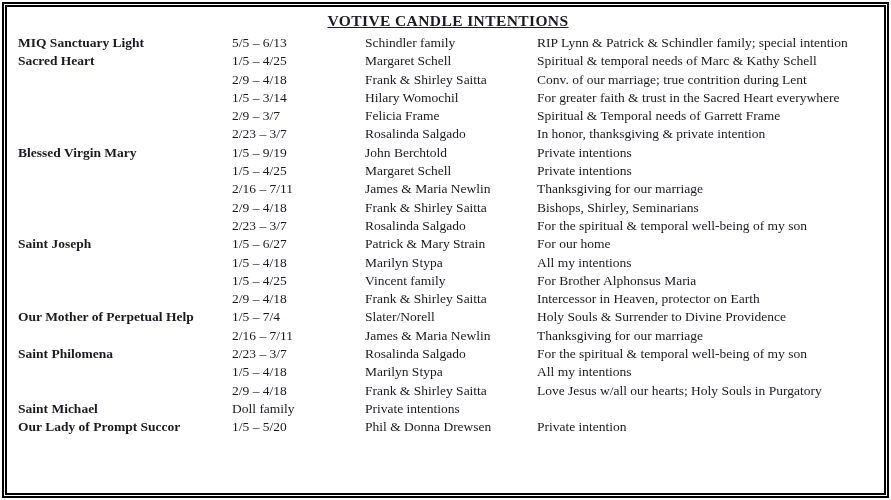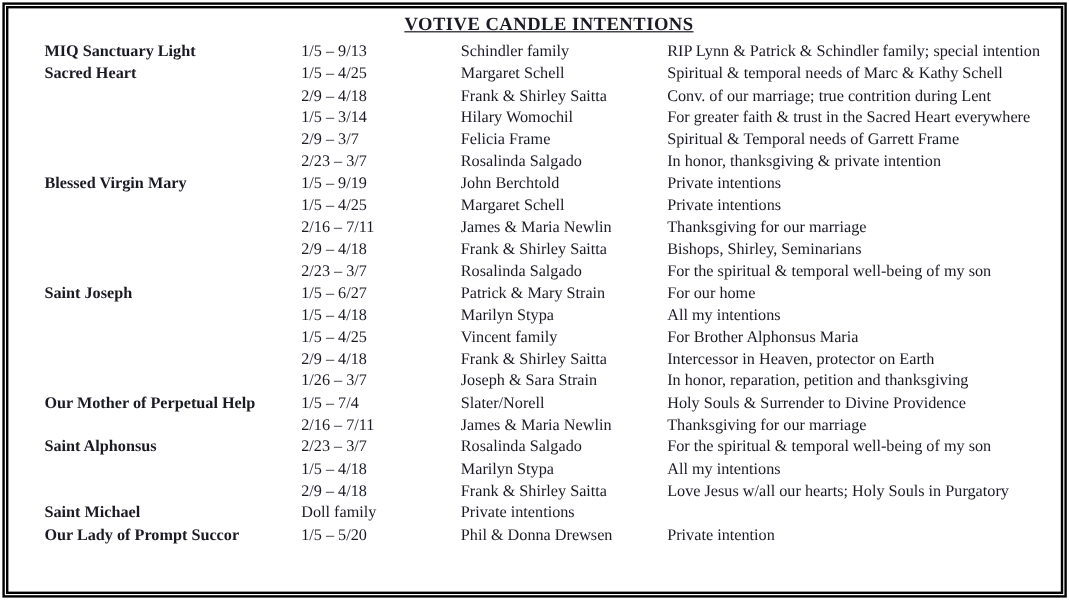--- a/index.html
+++ b/index.html
@@ -20,21 +20,21 @@
     inset: 2px;
     border: 2px solid var(--border-color, #000);
   }
   .frame-inner {
     position: absolute;
     inset: 1px;
     border: 2px solid var(--border-color, #000);
     overflow: hidden;
   }
   .content {
-    padding: 3px 6px 0 30px;
+    padding: 3px 6px 0 11px;
   }
   .title {
     text-align: center;
     font-weight: bold;
     font-size: 15.5px;
     line-height: 21px;
     letter-spacing: 0.4px;
     text-decoration: underline;
     margin: 0 0 3px 0;
   }
@@ -61,21 +61,21 @@
 </head>
 <body>
 
 <div class="frame-outer">
   <div class="frame-inner">
     <div class="content">
       <div class="title">VOTIVE CANDLE INTENTIONS</div>
       <div class="table">
   <div class="row">
     <div class="cell candle">MIQ Sanctuary Light</div>
-    <div class="cell dates">1/5 – 9/13</div>
+    <div class="cell dates">5/5 – 6/13</div>
     <div class="cell requester">Schindler family</div>
     <div class="cell intention">RIP Lynn &amp; Patrick &amp; Schindler family; special intention</div>
   </div>
 
   <div class="row">
     <div class="cell candle">Sacred Heart</div>
     <div class="cell dates">1/5 – 4/25</div>
     <div class="cell requester">Margaret Schell</div>
     <div class="cell intention">Spiritual &amp; temporal needs of Marc &amp; Kathy Schell</div>
   </div>
@@ -164,43 +164,37 @@
     <div class="cell intention">For Brother Alphonsus Maria</div>
   </div>
 
   <div class="row">
     <div class="cell candle"></div>
     <div class="cell dates">2/9 – 4/18</div>
     <div class="cell requester">Frank &amp; Shirley Saitta</div>
     <div class="cell intention">Intercessor in Heaven, protector on Earth</div>
   </div>
 
-  <div class="row">
-    <div class="cell candle"></div>
-    <div class="cell dates">1/26 – 3/7</div>
-    <div class="cell requester">Joseph &amp; Sara Strain</div>
-    <div class="cell intention">In honor, reparation, petition and thanksgiving</div>
-  </div>
 
   <div class="row">
     <div class="cell candle">Our Mother of Perpetual Help</div>
     <div class="cell dates">1/5 – 7/4</div>
     <div class="cell requester">Slater/Norell</div>
     <div class="cell intention">Holy Souls &amp; Surrender to Divine Providence</div>
   </div>
 
   <div class="row">
     <div class="cell candle"></div>
     <div class="cell dates">2/16 – 7/11</div>
     <div class="cell requester">James &amp; Maria Newlin</div>
     <div class="cell intention">Thanksgiving for our marriage</div>
   </div>
 
   <div class="row">
-    <div class="cell candle">Saint Alphonsus</div>
+    <div class="cell candle">Saint Philomena</div>
     <div class="cell dates">2/23 – 3/7</div>
     <div class="cell requester">Rosalinda Salgado</div>
     <div class="cell intention">For the spiritual &amp; temporal well-being of my son</div>
   </div>
 
   <div class="row">
     <div class="cell candle"></div>
     <div class="cell dates">1/5 – 4/18</div>
     <div class="cell requester">Marilyn Stypa</div>
     <div class="cell intention">All my intentions</div>

